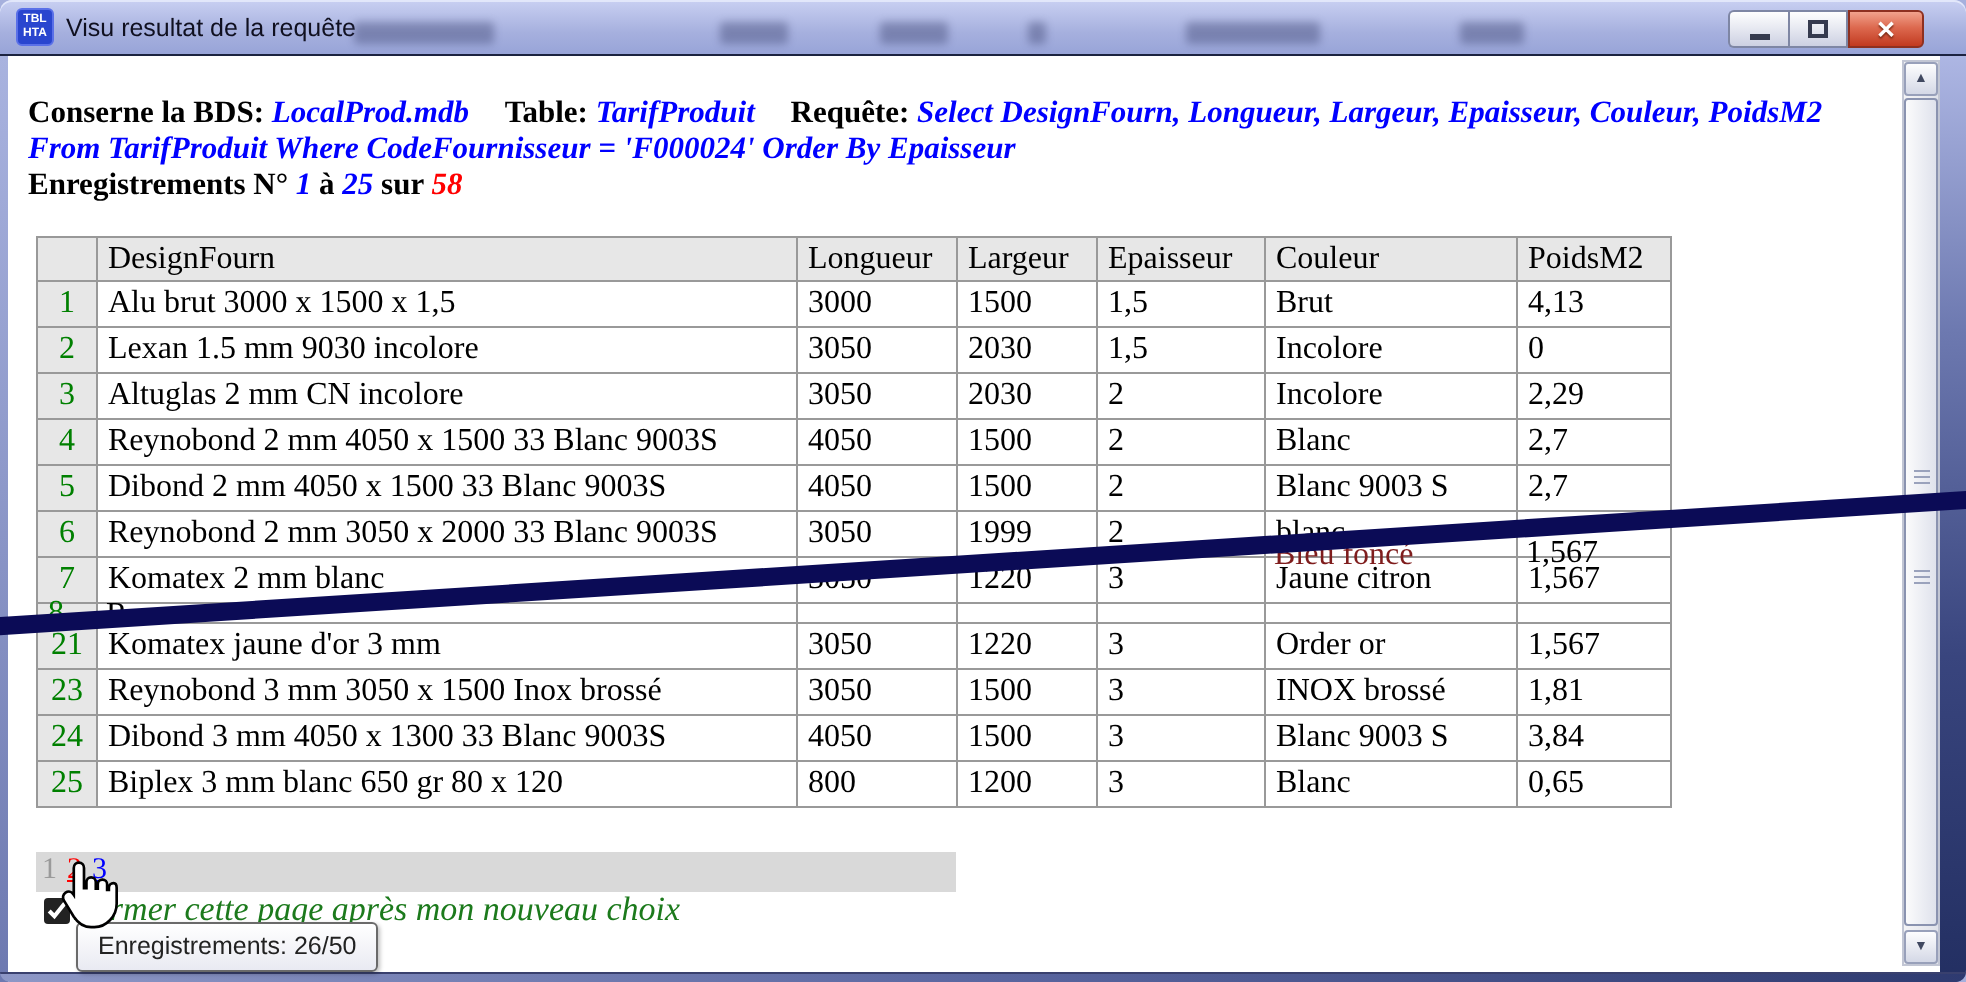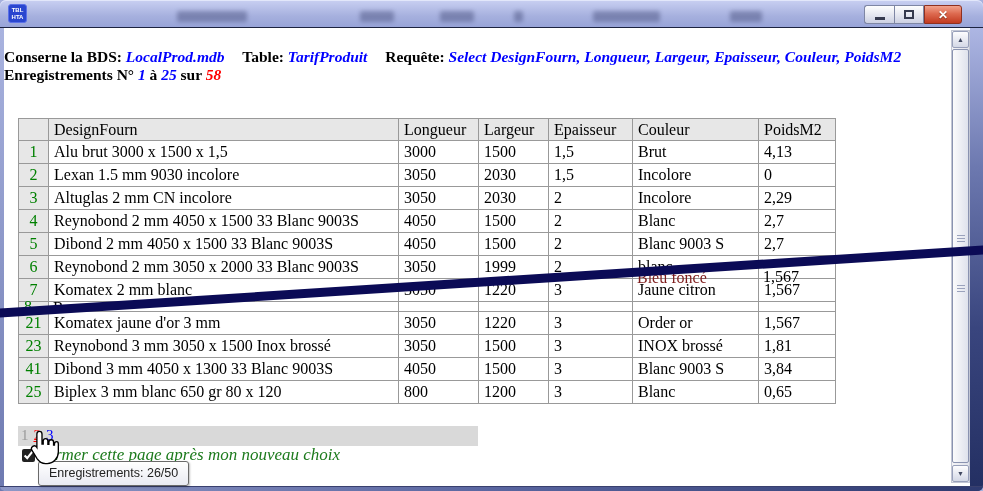--- a/index.html
+++ b/index.html
@@ -40,21 +40,21 @@
   .wb.close{width:38px;border-radius:0 3px 3px 0;border-color:#8e3020;
     background:linear-gradient(#f2a28c,#dd6a50 45%,#c23a20);
     color:#fff;font-family:"Liberation Sans",sans-serif;font-weight:bold;font-size:12px;
     text-shadow:0 1px 1px #7a2a14;}
   .glyph-min{width:10px;height:3px;background:#353a4e;margin-top:7px;}
   .glyph-max{width:10px;height:9px;border:2px solid #353a4e;box-sizing:border-box;}
 
   
   .client{position:absolute;left:4px;top:28px;width:966px;height:458px;background:#fff;z-index:1;}
 
-  .query-info{position:absolute;left:0;top:20px;width:930px;
+  .query-info{position:absolute;left:10px;top:20px;width:930px;
     font-size:15.5px;font-weight:bold;line-height:18px;color:#000;}
   .qi-value{color:#0000ff;font-style:italic;}
   .qi-total{color:#ff0000;font-style:italic;}
   .spaced{margin-left:14px;}
 
   .data-table{position:absolute;left:14px;top:90px;border-collapse:collapse;
     table-layout:fixed;font-size:16px;}
   .data-table td,.data-table th{border:1px solid #999;padding:0 2px 0 5px;
     white-space:nowrap;overflow:hidden;text-align:left;font-weight:normal;}
   .data-table thead tr{height:22px;}
@@ -118,20 +118,21 @@
 
   <div class="border-left"></div>
   <div class="border-right"></div>
   <div class="border-bottom"></div>
 
   <div class="titlebar">
     <div class="app-icon">
       <div>TBL</div>
       <div>HTA</div>
     </div>
+    <span class="window-title">Visu resultat de la requête</span>
     <div class="ghost g1"></div>
     <div class="ghost g2"></div>
     <div class="ghost g3"></div>
     <div class="ghost g4"></div>
     <div class="ghost g5"></div>
     <div class="ghost g6"></div>
   </div>
   <div class="win-buttons">
     <div class="wb min">
         <div class="glyph-min"></div>
@@ -147,20 +148,23 @@
   <div class="client">
 
     <div class="query-info">
       <div class="qi-line">
         <span>Conserne la BDS:</span>
         <span class="qi-value">LocalProd.mdb</span>
         <span class="spaced">Table:</span>
         <span class="qi-value">TarifProduit</span>
         <span class="spaced">Requête:</span>
         <span class="qi-value">Select DesignFourn, Longueur, Largeur, Epaisseur, Couleur, PoidsM2</span>
+      </div>
+      <div class="qi-line">
+        <span class="qi-value">From TarifProduit Where CodeFournisseur = 'F000024' Order By Epaisseur</span>
       </div>
       <div class="qi-line">
         <span>Enregistrements N°</span>
         <span class="qi-value">1</span>
         <span>à</span>
         <span class="qi-value">25</span>
         <span>sur</span>
         <span class="qi-total">58</span>
       </div>
     </div>
@@ -271,21 +275,21 @@
           <tr>
     <td class="c-num">23</td>
     <td>Reynobond 3 mm 3050 x 1500 Inox brossé</td>
     <td>3050</td>
     <td>1500</td>
     <td>3</td>
     <td>INOX brossé</td>
     <td>1,81</td>
   </tr>
           <tr>
-    <td class="c-num">41</td>
+    <td class="c-num">24</td>
     <td>Dibond 3 mm 4050 x 1300 33 Blanc 9003S</td>
     <td>4050</td>
     <td>1500</td>
     <td>3</td>
     <td>Blanc 9003 S</td>
     <td>3,84</td>
   </tr>
           <tr>
     <td class="c-num">25</td>
     <td>Biplex 3 mm blanc 650 gr 80 x 120</td>

